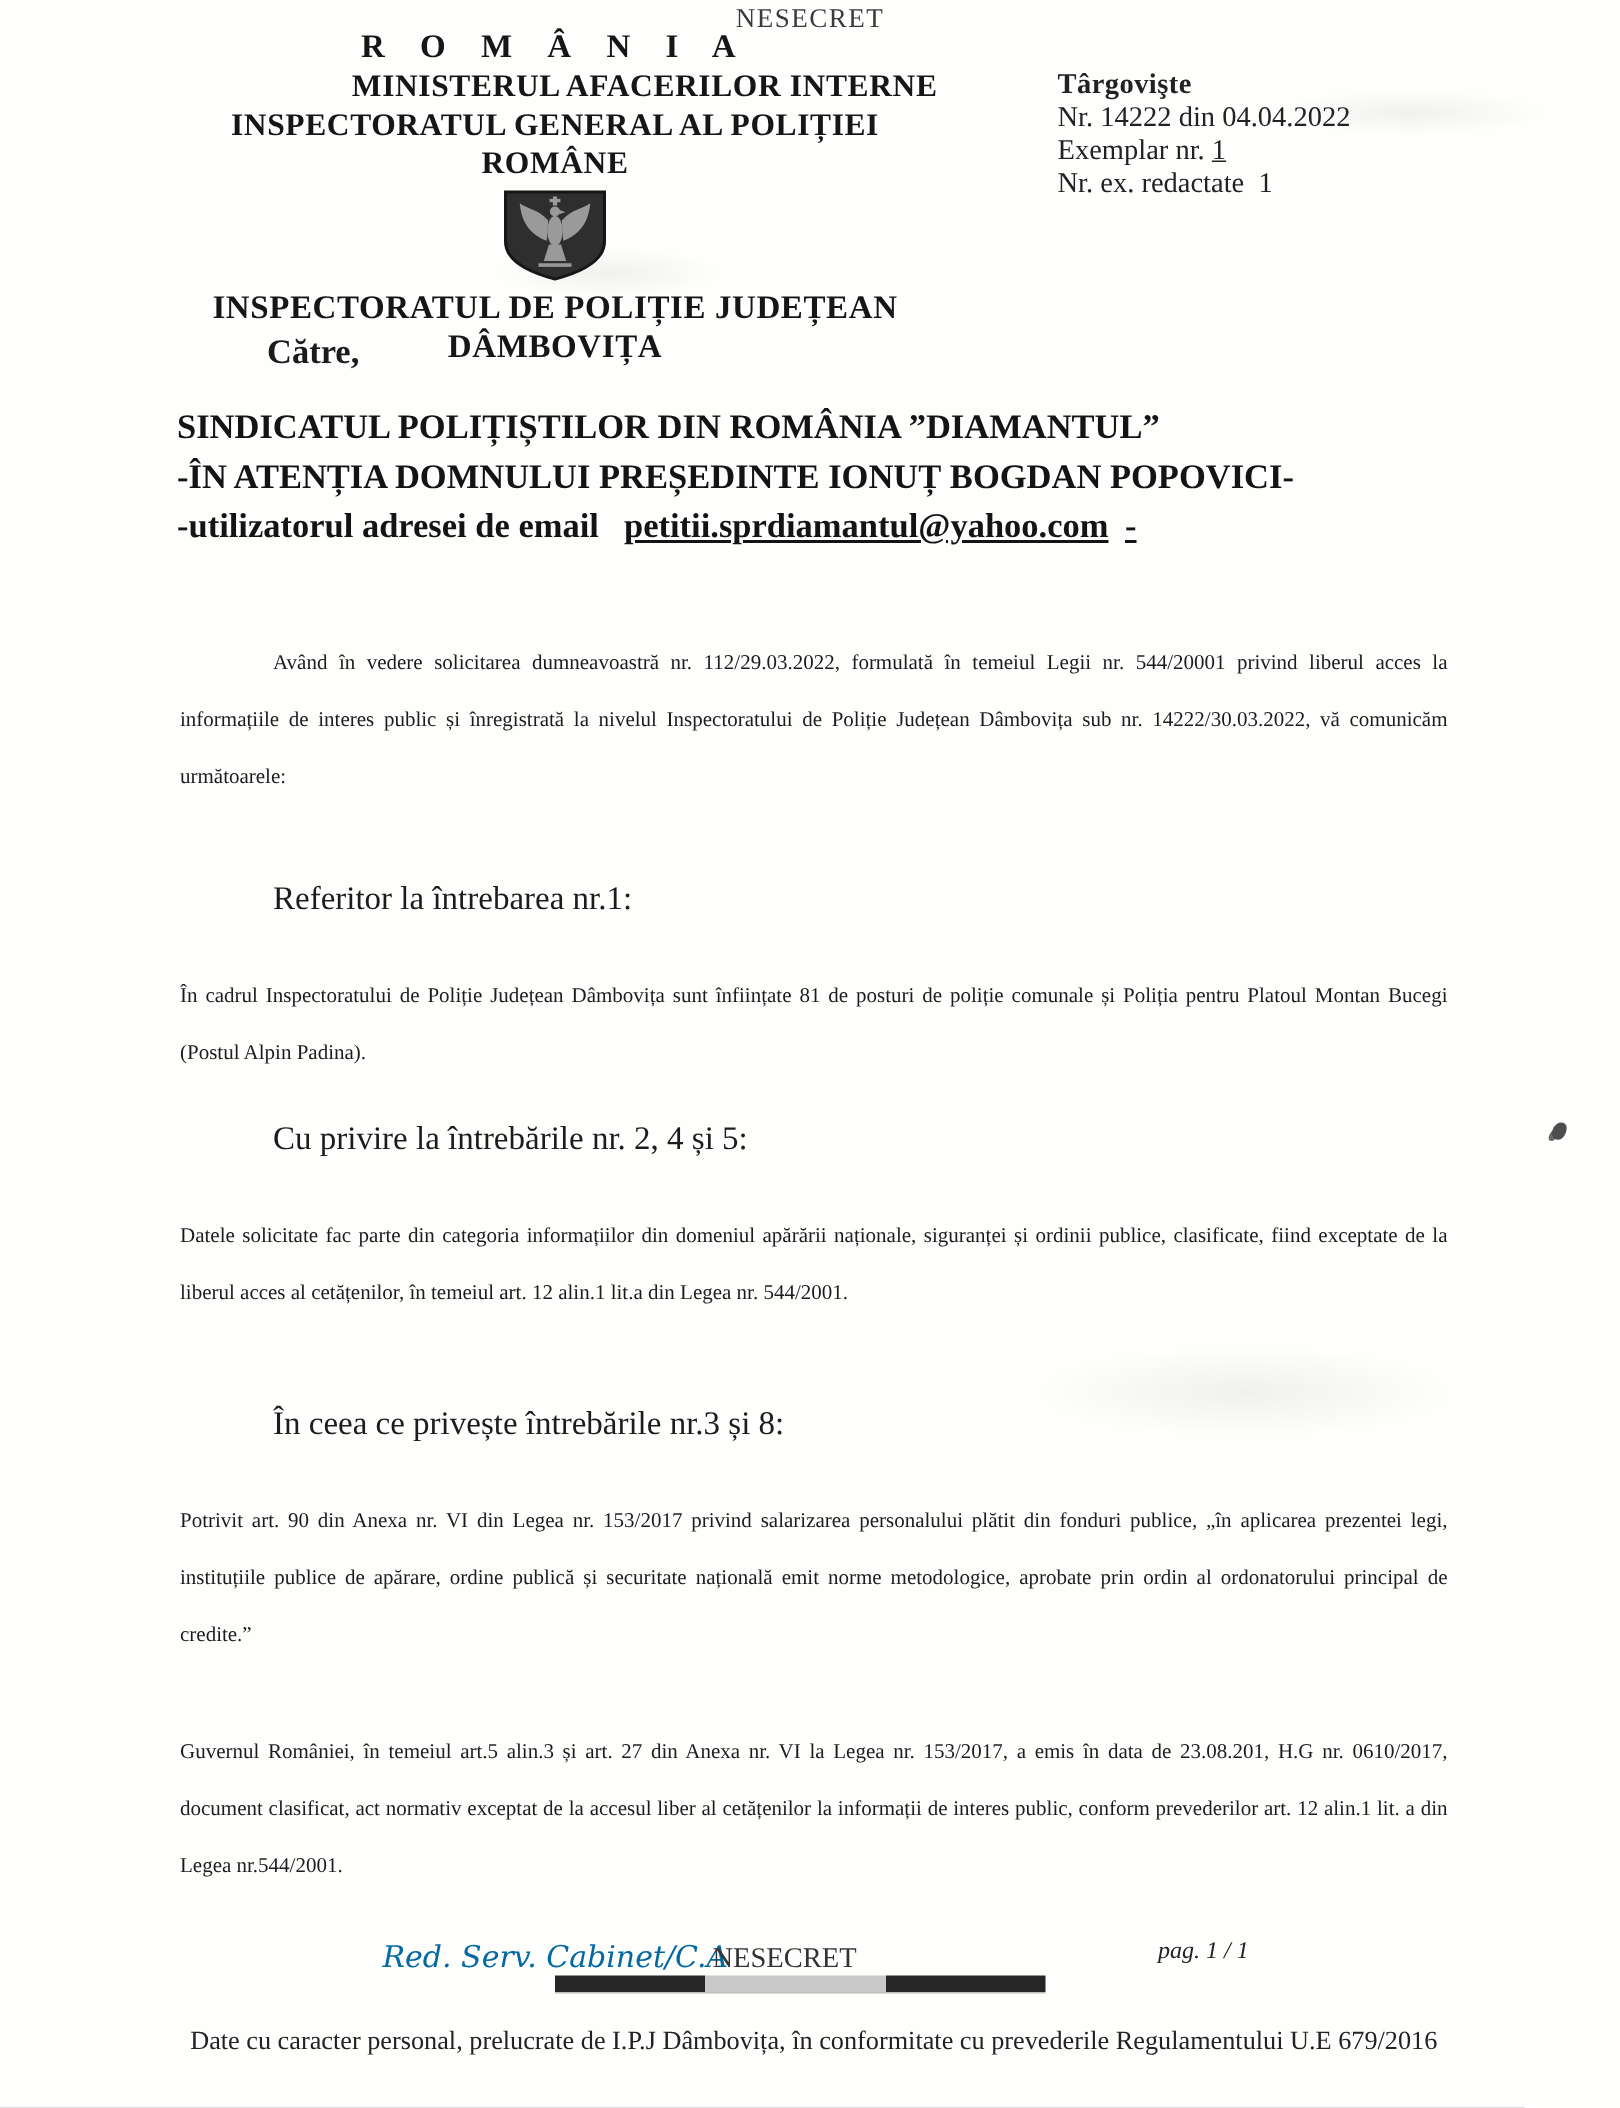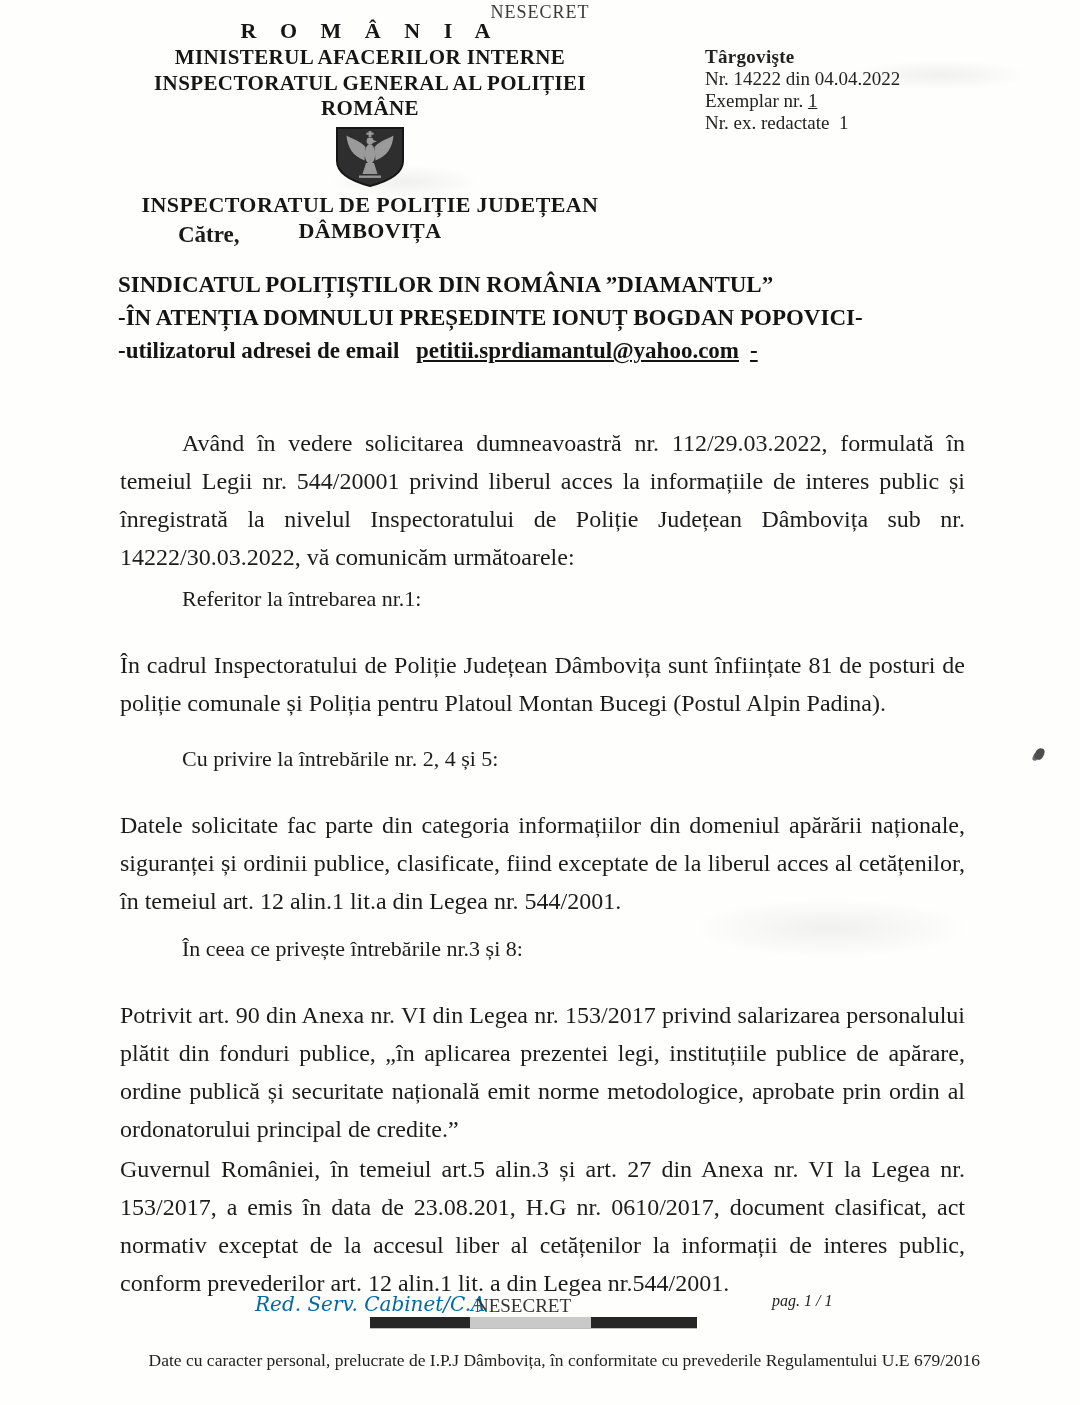--- a/index.html
+++ b/index.html
@@ -10,39 +10,39 @@
   }
   .abs { position:absolute; }
 
   
   .nesecret-top { left:0; top:2px; width:1080px; text-align:center;
     font-size:18px; letter-spacing:1px; color:#3a3a3a; }
 
   
   .letterhead { left:115px; top:18px; width:510px; text-align:center; color:#161616; }
   .lh-country { font-weight:bold; font-size:22px; letter-spacing:9px; }
-  .lh-ministry { font-weight:bold; font-size:21px; margin-top:1px; letter-spacing:.4px; }
+  .lh-ministry { font-weight:bold; font-size:21px; margin-top:1px; letter-spacing:.4px;text-align:right; }
   .lh-igpr { font-weight:bold; font-size:21px; margin-top:1px; letter-spacing:.4px; }
   .lh-coa { margin-top:5px; height:62px; }
   .lh-ipj { font-weight:bold; font-size:22px; margin-top:4px; letter-spacing:.4px; }
 
   
   .regblock { left:705px; top:46px; font-size:19px; line-height:22px; color:#222; }
   .regblock div { white-space:pre; }
   .reg-city { font-weight:bold; letter-spacing:.3px; }
   .u { text-decoration:underline; }
 
   
   .catre { left:178px; top:222px; font-weight:bold; font-size:23px; }
   .recipient { left:118px; top:268px; width:848px; 
     font-weight:bold; font-size:23px; line-height:33px; color:#141414; }
   .recipient .email { text-decoration:underline;margin-left:11px; }
 
   
-  .para { left:120px; width:845px; font-size:24px; line-height:38px;
+  .para { left:120px; width:845px; font-size:14px; line-height:38px;
     text-align:justify; color:#1c1c1c; }
   .p1 { top:424px; text-indent:62px; }
   .h-q { left:182px; font-size:22px; color:#1c1c1c; }
   .hq1 { top:586px; }
   .p2 { top:646px; }
   .hq2 { top:746px; }
   .p3 { top:806px; }
   .hq3 { top:936px; }
   .p4 { top:996px; }
   .p5 { top:1150px; }
@@ -53,21 +53,21 @@
   .f-nesecret { left:423px; top:1295px; width:200px; text-align:center; font-size:19px; color:#333; }
   .f-pag { left:772px; top:1292px; font-size:16px; font-style:italic; color:#222; }
   .f-bar { left:370px; top:1317px; width:327px; height:11px;
     background:linear-gradient(to right,
       var(--bar-dark) 0px, var(--bar-dark) 100px,
       var(--bar-light) 100px, var(--bar-light) 221px,
       var(--bar-dark) 221px, var(--bar-dark) 327px);
     box-shadow:0 1px 0 rgba(0,0,0,.25); }
   .f-address { left:118px; top:1328px; width:848px; text-align:center;
     font-size:17.5px; color:#222; white-space:pre; }
-  .f-gdpr { left:105px; top:1350px; width:875px; text-align:right;
+  .f-gdpr { left:105px; top:1350px; width:875px; text-align:center;
     font-size:17.5px; color:#222; }
 
   
   .speck { left:1035px; top:748px; width:9px; height:12px; background:#4d4d4d;
     border-radius:60% 40% 55% 45%; transform:rotate(18deg);
     box-shadow:-3px 4px 0 -2px #6a6a6a; }
   .smudge { background:radial-gradient(ellipse at center, rgba(60,60,60,.07), rgba(60,60,60,0) 70%); }
   .sm1 { left:330px; top:165px; width:150px; height:34px; }
   .sm2 { left:690px; top:898px; width:280px; height:60px; }
   .sm3 { left:850px; top:60px; width:180px; height:30px; }

